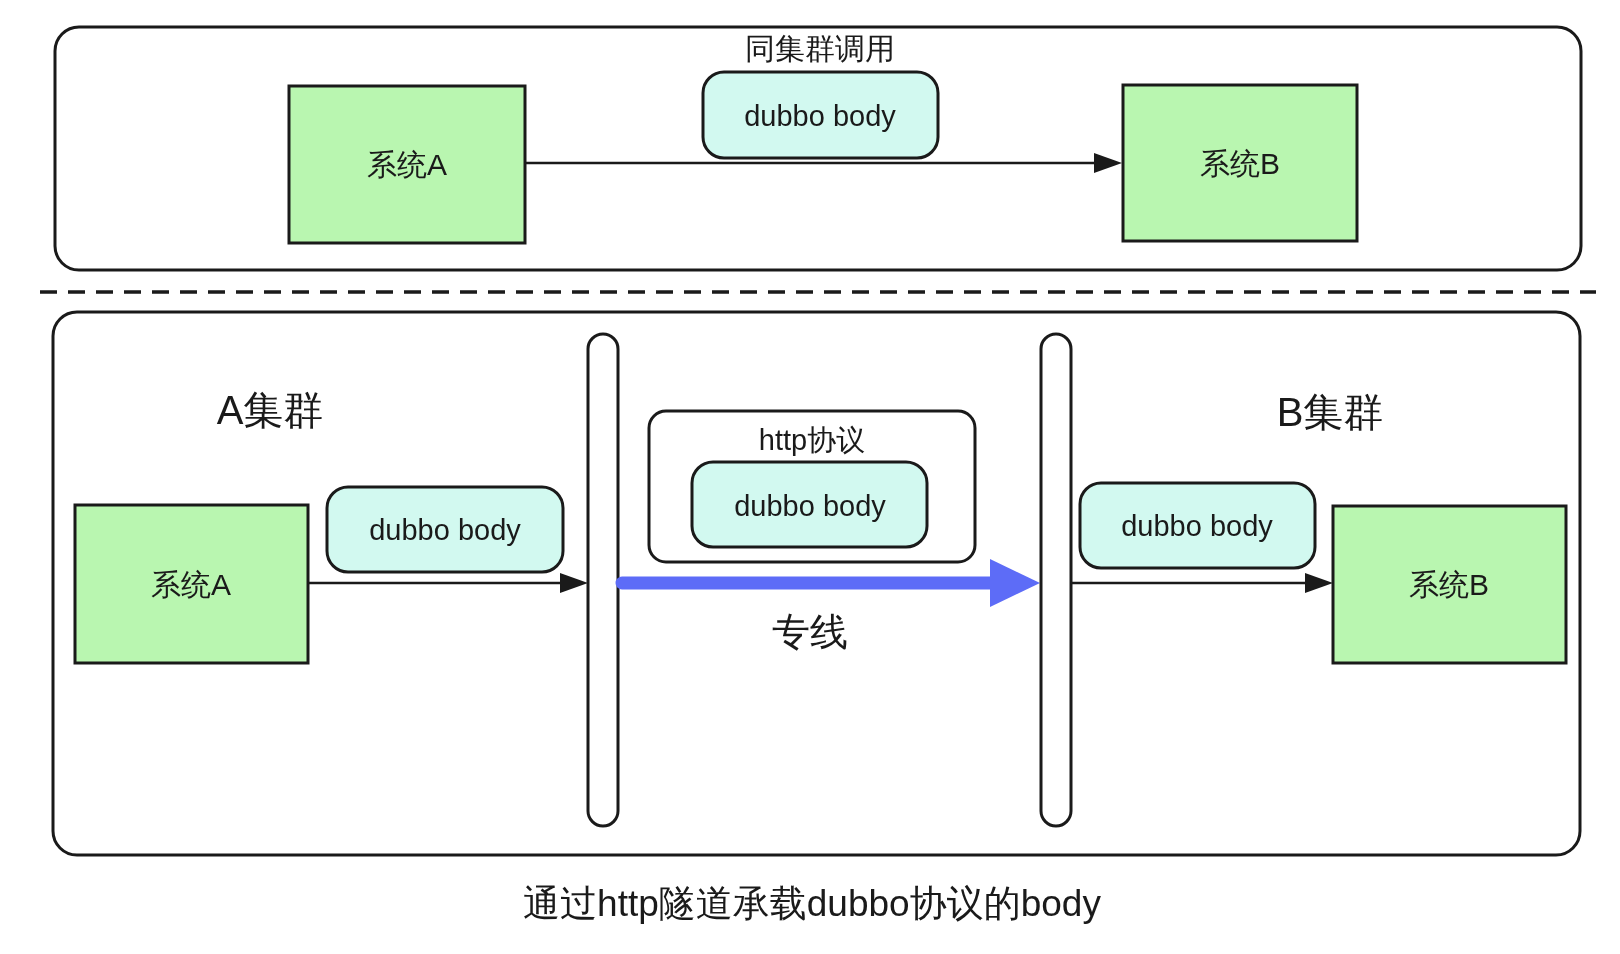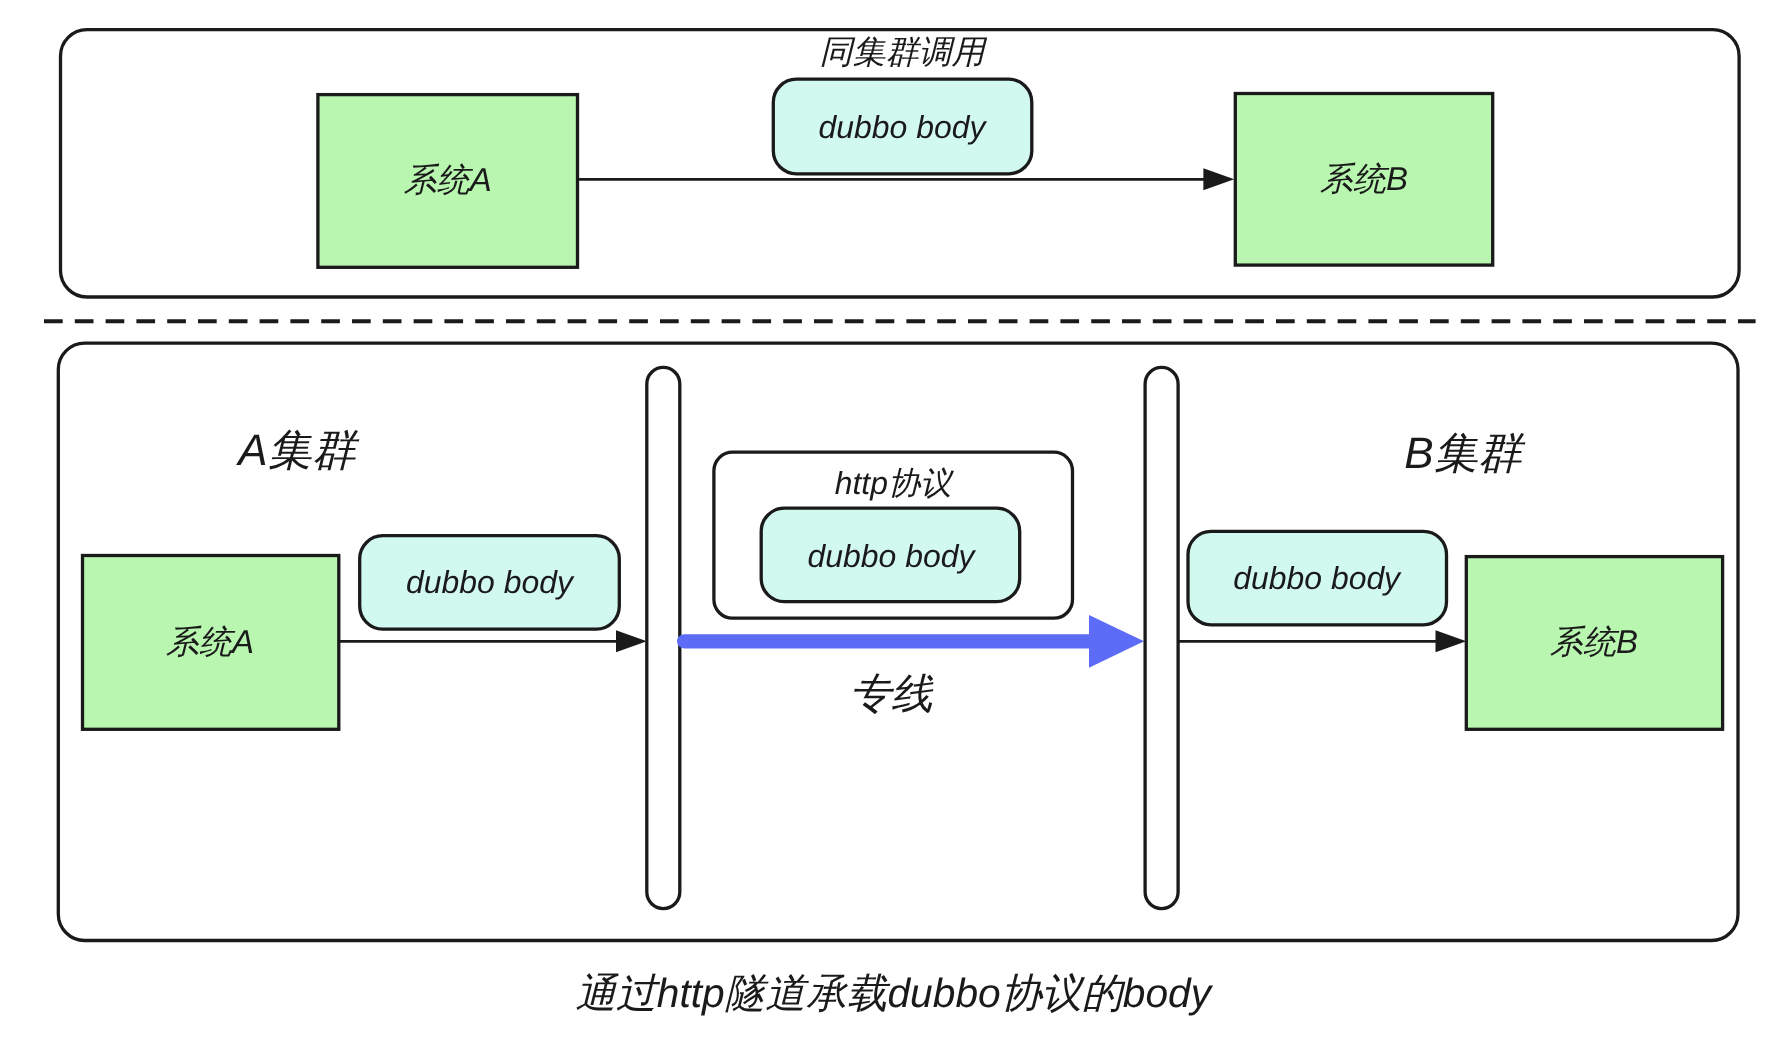--- a/index.html
+++ b/index.html
@@ -6,21 +6,20 @@
     margin: 0;
     padding: 0;
     background: #ffffff;
   }
   .stage {
     position: relative;
     width: 1620px;
     height: 954px;
     background: #ffffff;
     font-family: "Liberation Sans", "DejaVu Sans", sans-serif;
-    font-style: italic;
   }
   svg { display: block; }
   text {
     font-family: "Liberation Sans", "DejaVu Sans", sans-serif;
     fill: #1a1a1a;
   }
   .box-label   { font-size: 30px; }
   .pill-label  { font-size: 29px; }
   .panel-title { font-size: 30px; }
   .cluster-label { font-size: 40px; }

